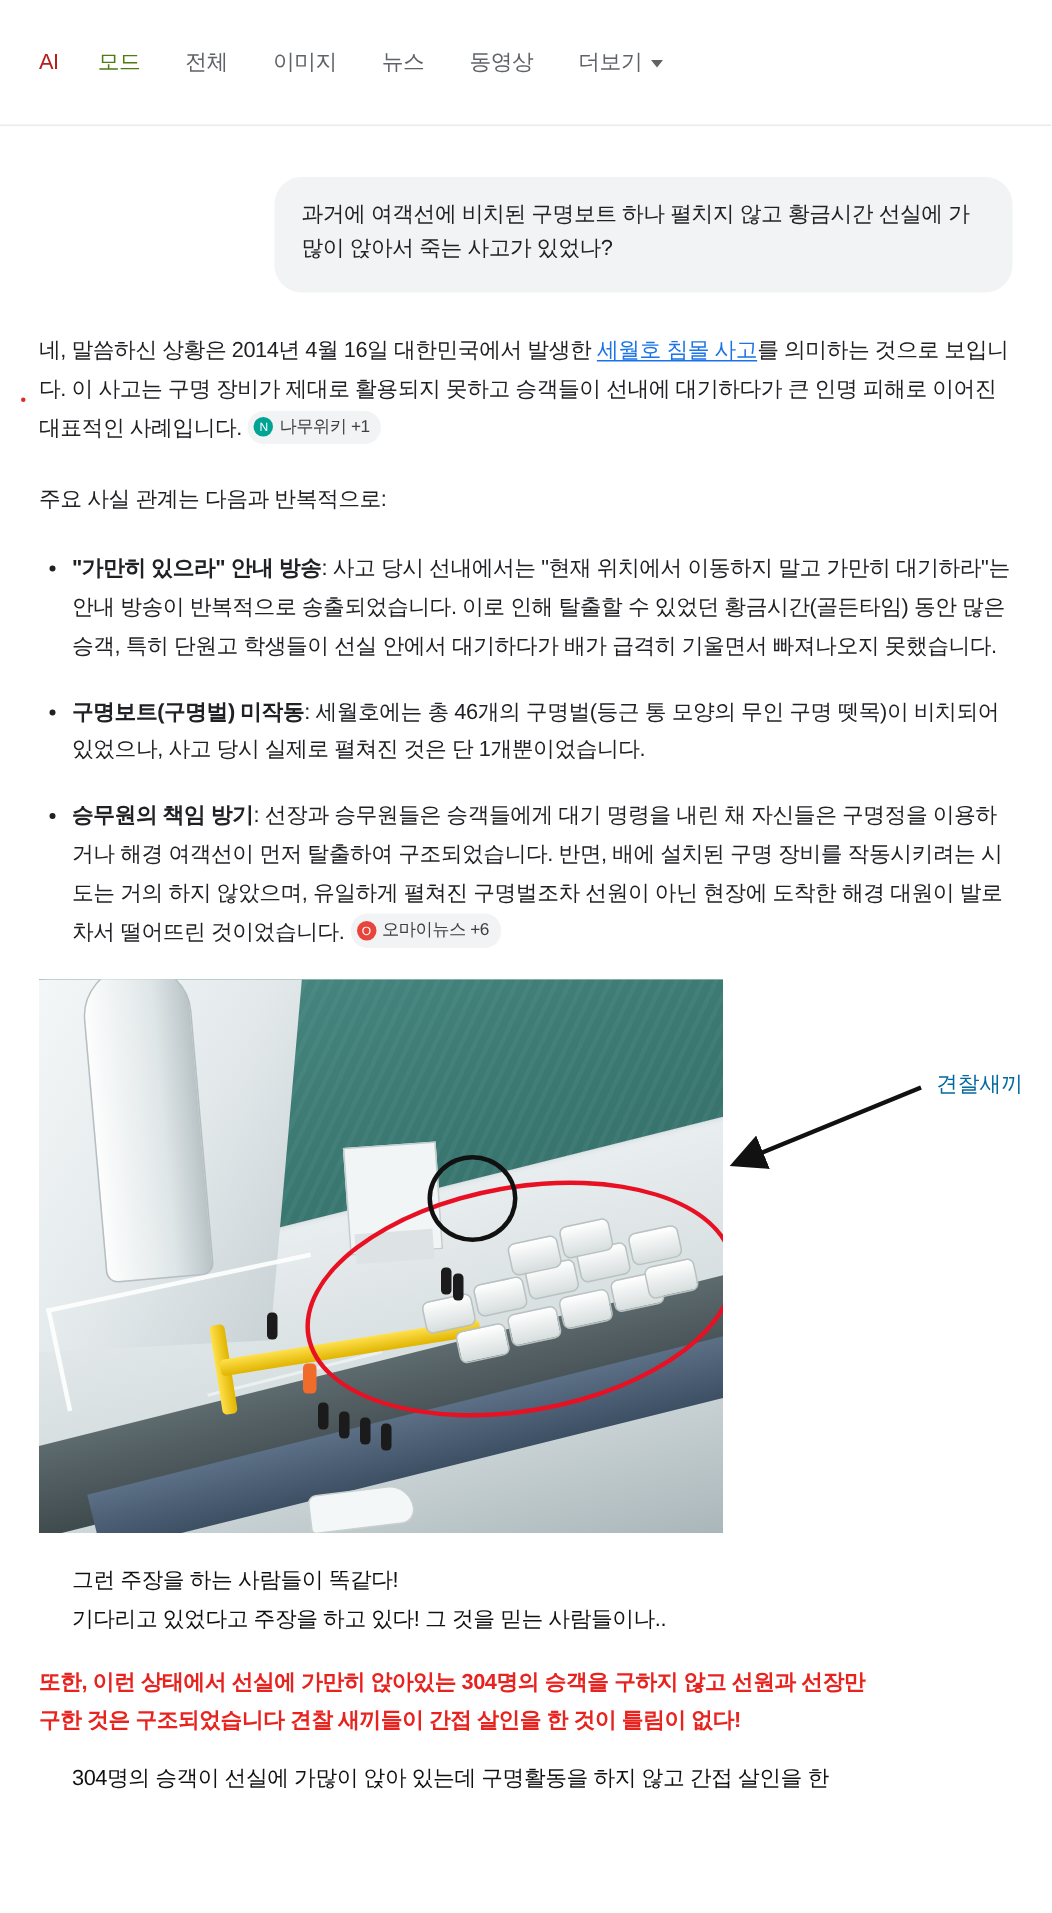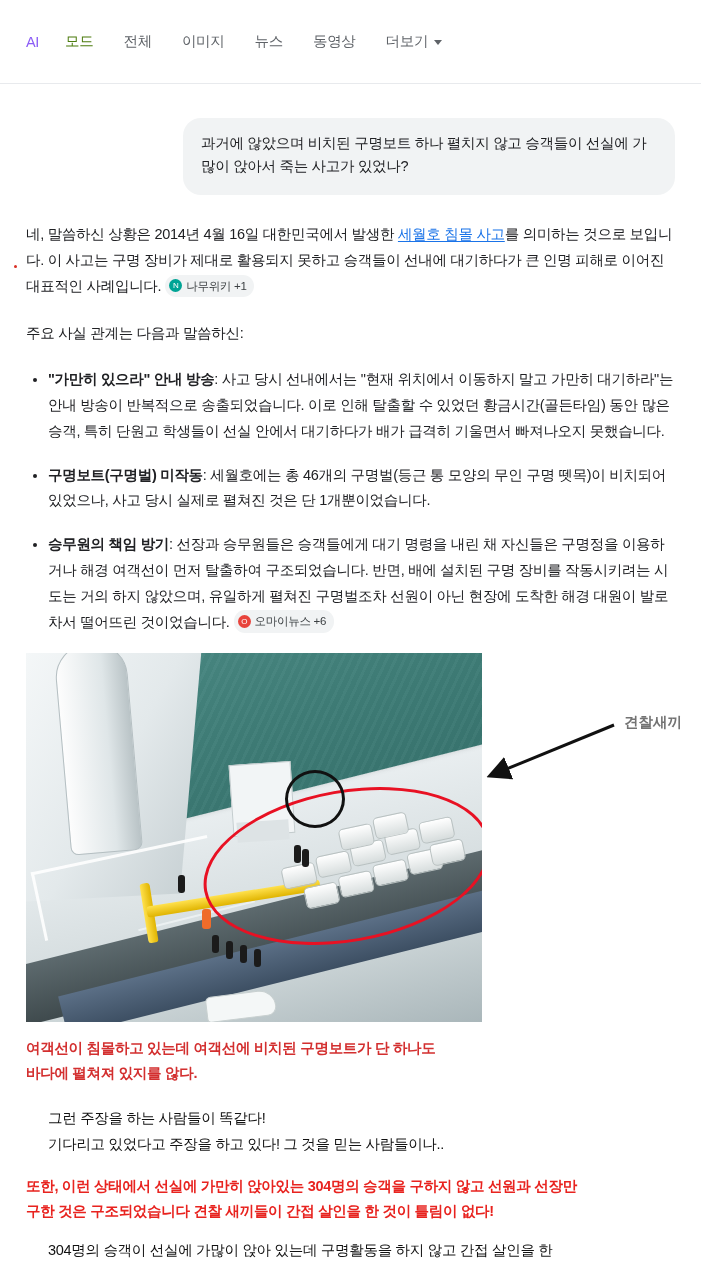--- a/index.html
+++ b/index.html
@@ -31,21 +31,21 @@
     align-items: center;
     gap: 4px;
   }
   .nav-item.active {
     color: #202124;
   }
   .nav-item.ai-mode {
     color: #3c4043;
   }
   .nav-item.ai-mode .bold { font-weight: normal; color:#4d7c0f;margin-left:20px; }
-  .nav-item.ai-mode .ai { font-weight: normal; color:#8b5cf6; margin-right:2px;}
+  .nav-item.ai-mode .ai { font-weight: normal; color:#b91c1c; margin-right:2px;}
   .caret {
     display: inline-block;
     width: 0; height: 0;
     border-left: 4px solid transparent;
     border-right: 4px solid transparent;
     border-top: 5px solid #5f6368;
     margin-left: 2px;
     position: relative;
     top: 1px;
   }
@@ -372,32 +372,32 @@
   </div>
   <div class="nav-item">
     <span>더보기</span>
     <span class="caret"></span>
   </div>
 </div>
 
 <div class="content">
 
   <div class="query-bubble">
-    <span>과거에 않았으며 비치된 구명보트 하나 펼치지 않고 승객들이 선실에 가많이 앉아서 죽는 사고가 있었나?</span>
+    <span>과거에 여객선에 비치된 구명보트 하나 펼치지 않고 황금시간 선실에 가많이 앉아서 죽는 사고가 있었나?</span>
   </div>
 
   <div class="answer">
     <span>네, 말씀하신 상황은 2014년 4월 16일 대한민국에서 발생한 </span><a class="link" href="#">세월호 침몰 사고</a><span>를 의미하는 것으로 보입니다. 이 사고는 구명 장비가 제대로 활용되지 못하고 승객들이 선내에 대기하다가 큰 인명 피해로 이어진 대표적인 사례입니다.</span><span class="cite">
         <span class="favicon namu">N</span>
         <span>나무위키 +1</span>
       </span>
   </div>
 
   <div class="answer para">
-    <span>주요 사실 관계는 다음과 말씀하신:</span>
+    <span>주요 사실 관계는 다음과 반복적으로:</span>
   </div>
 
   <ul class="facts">
     <li>
       <span class="b">"가만히 있으라" 안내 방송</span><span>: 사고 당시 선내에서는 "현재 위치에서 이동하지 말고 가만히 대기하라"는 안내 방송이 반복적으로 송출되었습니다. 이로 인해 탈출할 수 있었던 황금시간(골든타임) 동안 많은 승객, 특히 단원고 학생들이 선실 안에서 대기하다가 배가 급격히 기울면서 빠져나오지 못했습니다.</span>
     </li>
     <li>
       <span class="b">구명보트(구명벌) 미작동</span><span>: 세월호에는 총 46개의 구명벌(등근 통 모양의 무인 구명 뗏목)이 비치되어 있었으나, 사고 당시 실제로 펼쳐진 것은 단 1개뿐이었습니다.</span>
     </li>
     <li>
@@ -464,27 +464,23 @@
 
     <svg width="220" height="80" style="position:absolute;left:440px;top:60px;">
       <defs>
         <marker id="blkhead" markerWidth="8" markerHeight="8" refX="6" refY="4" orient="auto">
           <polygon points="0 0, 8 4, 0 8" fill="#111"></polygon>
         </marker>
       </defs>
       <line x1="148" y1="12" x2="26" y2="62" stroke="#111" stroke-width="3" marker-end="url(#blkhead)"></line>
     </svg>
 
-    <div style="position:absolute;left:598px;top:60px;font-size:14.5px;font-weight:bold;color:#737373;white-space:nowrap;">견찰새끼</div>
-  </div>
-
-  <div class="caption-red">
-    <div>여객선이 침몰하고 있는데 여객선에 비치된 구명보트가 단 하나도</div>
-    <div>바다에 펼쳐져 있지를 않다.</div>
-  </div>
+    <div style="position:absolute;left:598px;top:60px;font-size:14.5px;font-weight:normal;color:#0369a1;white-space:nowrap;">견찰새끼</div>
+  </div>
+
 
   <div class="body-black">
     <div>그런 주장을 하는 사람들이 똑같다!</div>
     <div>기다리고 있었다고 주장을 하고 있다! 그 것을 믿는 사람들이나..</div>
   </div>
 
   <div class="body-red">
     <div>또한, 이런 상태에서 선실에 가만히 앉아있는 304명의 승객을 구하지 않고 선원과 선장만</div>
     <div>구한 것은 구조되었습니다 견찰 새끼들이 간접 살인을 한 것이 틀림이 없다!</div>
   </div>

